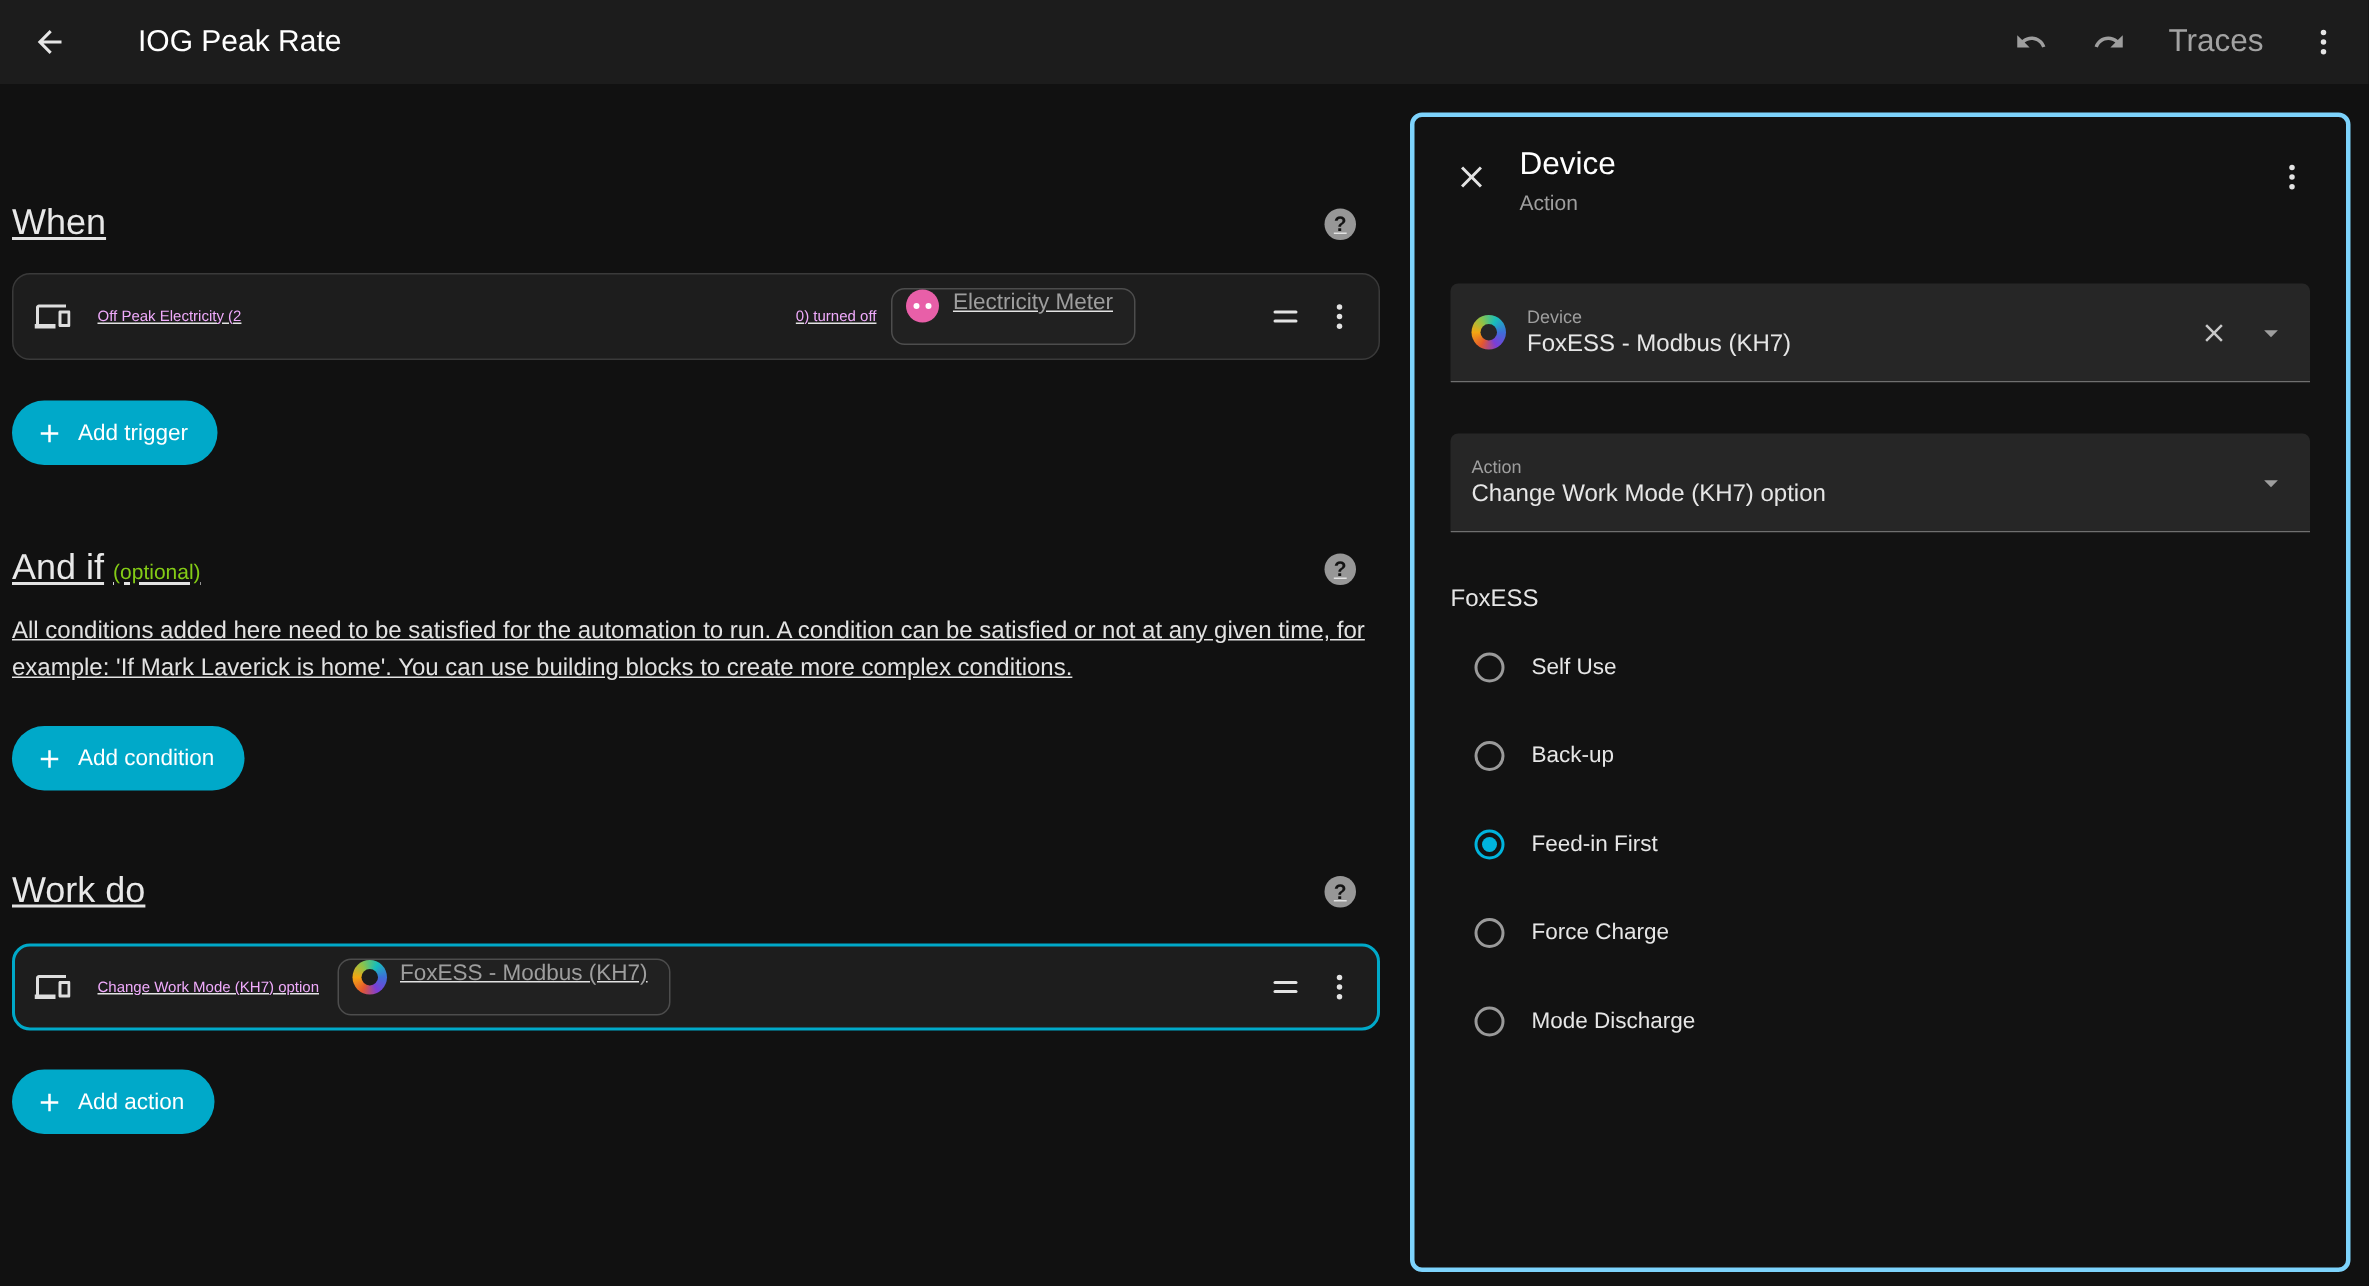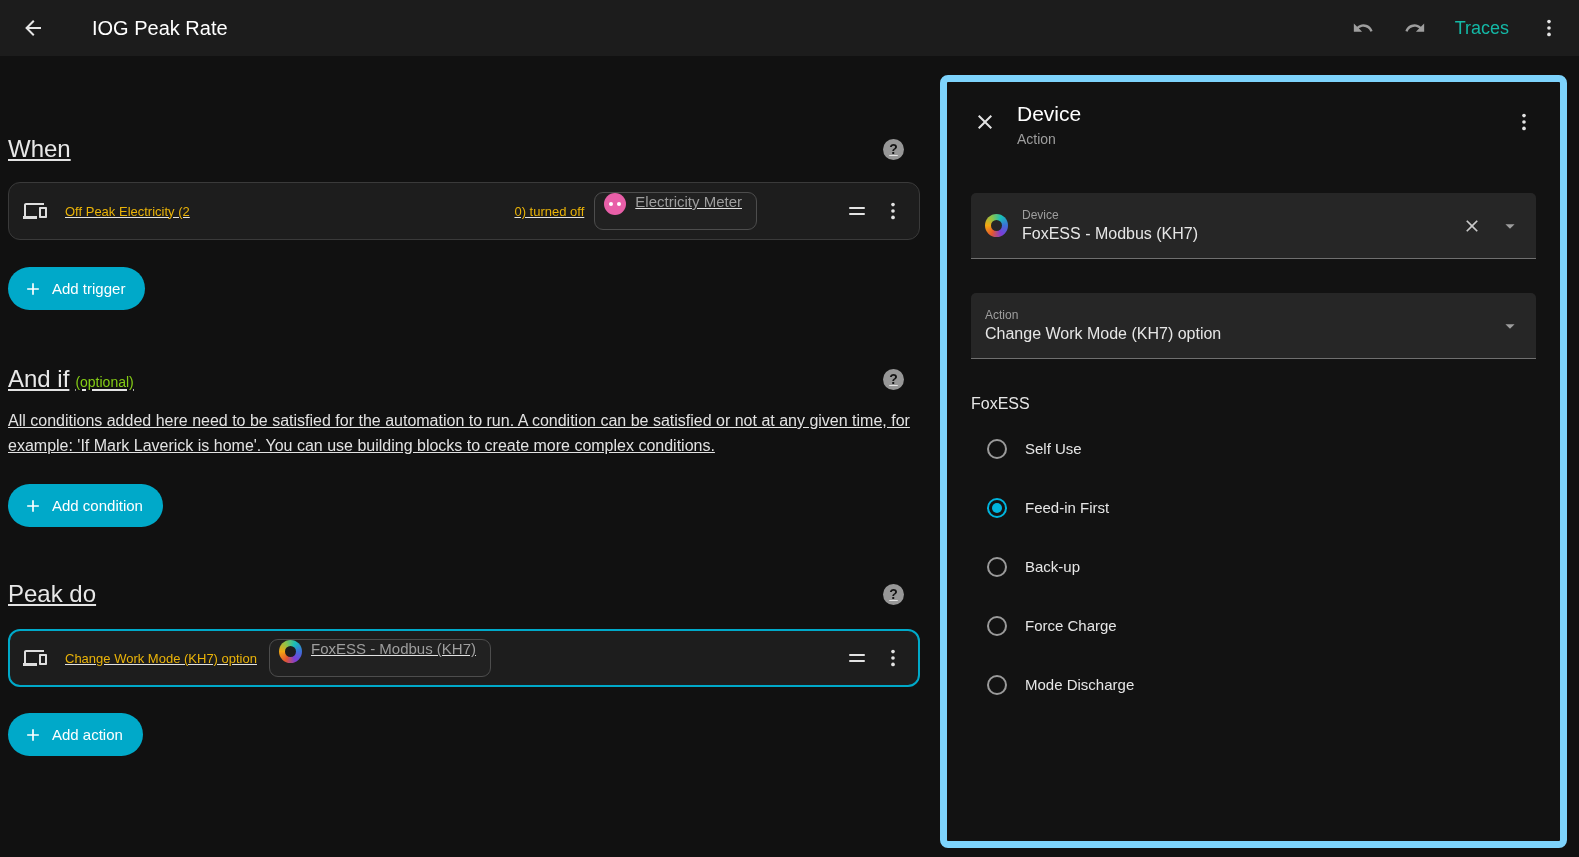--- a/index.html
+++ b/index.html
@@ -16,21 +16,21 @@
   .topbar {
     position:absolute; top:0; left:0; right:0; height:56px;
     background:#1c1c1c;
     display:flex; align-items:center;
   }
   .back-arrow { margin-left:20px; width:26px; height:26px; color:#e6e6e6; cursor:pointer; display:flex; align-items:center; justify-content:center; }
   .topbar-title { margin-left:46px; font-size:20px; font-weight:400; color:#ffffff; }
   .topbar-right { margin-left:auto; margin-right:18px; display:flex; align-items:center; gap:28px; }
   .icon-btn { width:24px; height:24px; display:flex; align-items:center; justify-content:center; cursor:pointer; }
   .undo-redo { color:#9e9e9e; }
-  .traces-link { color:#14b8a6; font-size:18px; font-weight:500; cursor:pointer; }
+  .traces-link { color:#a3a3a3; font-size:21px; font-weight:500; cursor:pointer; }
   .dots-icon { color:#e3e3e3; }
 
   
   .left-col { position:absolute; top:56px; left:8px; width:912px;text-decoration:underline; }
 
   .section-heading-row { display:flex; align-items:center; justify-content:space-between; height:30px; }
   .section-heading { font-size:24px; font-weight:400; color:#e8e8e8; }
   .optional-tag { font-size:14px; color:#84cc16; margin-left:6px; font-weight:400; }
   .help-icon {
     width:21px; height:21px; border-radius:50%;
@@ -52,21 +52,21 @@
     display:flex; align-items:center;
     padding:0 14px;
     cursor:pointer;
   }
   .row-card.selected {
     margin-top:20px;
     border:2px solid #00a9c9;
     padding:0 13px;
   }
   .card-icon { width:26px; height:26px; color:#dedede; margin-right:16px; flex:0 0 auto; display:flex; align-items:center; }
-  .card-text { font-size:13px; color:#eab308; white-space:nowrap; }
+  .card-text { font-size:10px; color:#f0abfc; white-space:nowrap; }
   .flex1 { flex:1 1 auto; }
   .fixed-gap { flex:0 0 86px; }
   .text-end { margin-right:10px; }
   .name-gap { margin-right:12px; }
 
   .chip {
     display:flex; align-items:flex-start; gap:9px;
     height:38px; padding:0 14px 0 9px;
     background:#212121; border:1px solid #4d4d4d; border-radius:9px;
     color:#9e9e9e; font-size:15px; white-space:nowrap; cursor:pointer;
@@ -100,21 +100,21 @@
   .section-desc {
     margin-top:14px;
     font-size:16px; line-height:25px; color:#e2e2e2;
     max-width:912px;
   }
 
   
   .panel {
     position:absolute; left:940px; top:75px; width:627px; height:773px;
     background:#121212;
-    border:7px solid #7dd3fc;
+    border:3px solid #7dd3fc;
     border-radius:8px;
     padding:20px 24px;
   }
   .panel-header { display:flex; align-items:flex-start; }
   .panel-close { width:28px; height:28px; color:#e3e3e3; display:flex; align-items:center; justify-content:center; cursor:pointer; margin-top:6px; }
   .panel-title-block { margin-left:18px; }
   .panel-title { font-size:21px; font-weight:500; color:#ffffff; }
   .panel-subtitle { font-size:14px; color:#9e9e9e; margin-top:5px; }
   .panel-menu { margin-left:auto; width:24px; height:24px; color:#e3e3e3; display:flex; align-items:center; justify-content:center; cursor:pointer; margin-top:8px; }
 
@@ -238,21 +238,21 @@
   <p class="section-desc">All conditions added here need to be satisfied for the automation to run. A condition can be satisfied or not at any given time, for example: 'If Mark Laverick is home'. You can use building blocks to create more complex conditions.</p>
 
   <div><button class="add-btn cond">
     <svg viewBox="0 0 24 24" width="20" height="20" fill="currentColor">
           <path d="M19 13h-6v6h-2v-6H5v-2h6V5h2v6h6v2z"></path>
         </svg>
     <span>Add condition</span>
   </button></div>
 
   <div class="section-heading-row then-row">
-    <span class="section-heading">Peak do</span>
+    <span class="section-heading">Work do</span>
     <span class="help-icon">?</span>
   </div>
 
   <div class="row-card selected">
     <span class="card-icon">
       <svg viewBox="0 0 24 24" width="24" height="24" fill="currentColor">
           <path d="M3 6h18V4H3c-1.1 0-2 .9-2 2v11H0v3h14v-3H3V6m20 2h-6c-.55 0-1 .45-1 1v9c0 .55.45 1 1 1h6c.55 0 1-.45 1-1V9c0-.55-.45-1-1-1m-1 9h-4v-7h4v7z"></path>
         </svg>
     </span>
     <span class="card-text name-gap">Change Work Mode (KH7) option</span>
@@ -336,31 +336,31 @@
     </span>
   </div>
 
   <div class="option-label">FoxESS</div>
 
   <div class="radio-list">
     <div class="radio-row">
       <span class="radio-circle"></span>
       <span class="radio-label">Self Use</span>
     </div>
+    <div class="radio-row">
+      <span class="radio-circle"></span>
+      <span class="radio-label">Back-up</span>
+    </div>
     <div class="radio-row selected">
       <span class="radio-circle"></span>
       <span class="radio-label">Feed-in First</span>
     </div>
     <div class="radio-row">
       <span class="radio-circle"></span>
-      <span class="radio-label">Back-up</span>
+      <span class="radio-label">Force Charge</span>
     </div>
     <div class="radio-row">
       <span class="radio-circle"></span>
-      <span class="radio-label">Force Charge</span>
-    </div>
-    <div class="radio-row">
-      <span class="radio-circle"></span>
       <span class="radio-label">Mode Discharge</span>
     </div>
   </div>
 
 </aside>
 
 </body></html>

